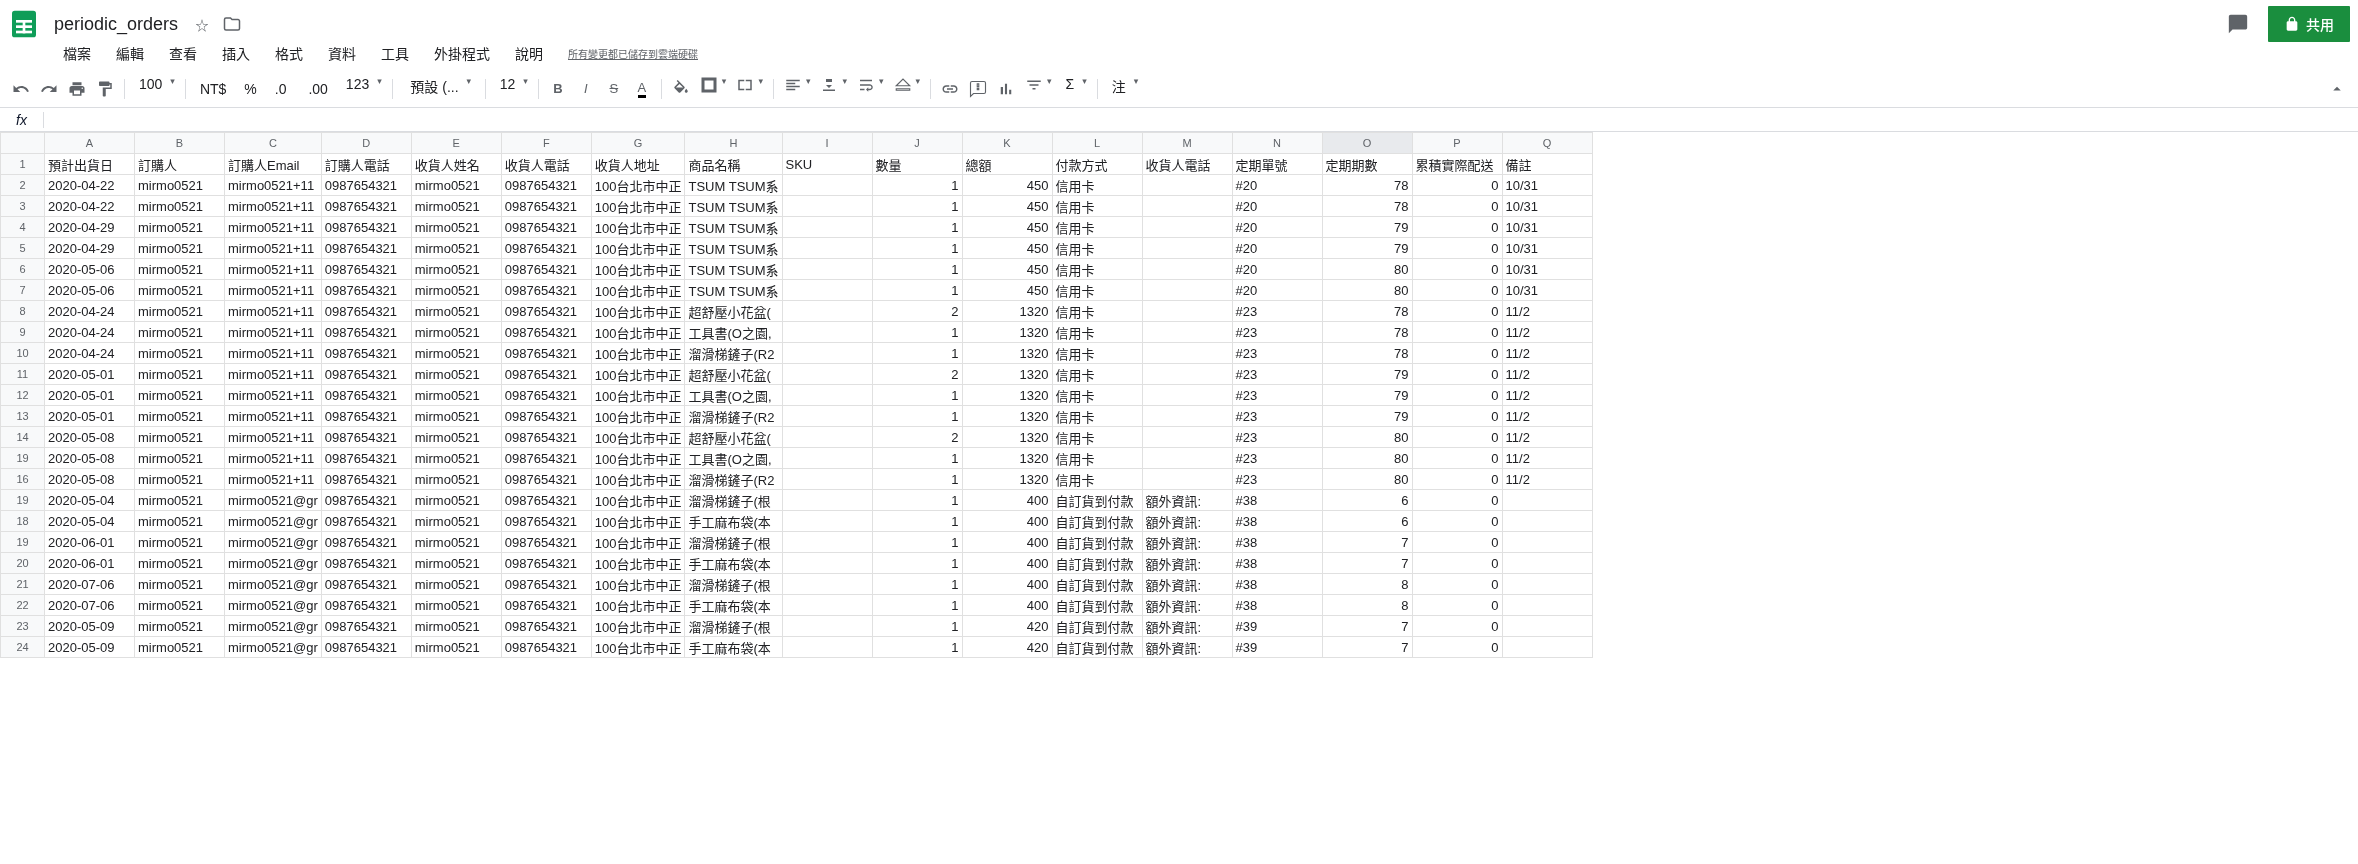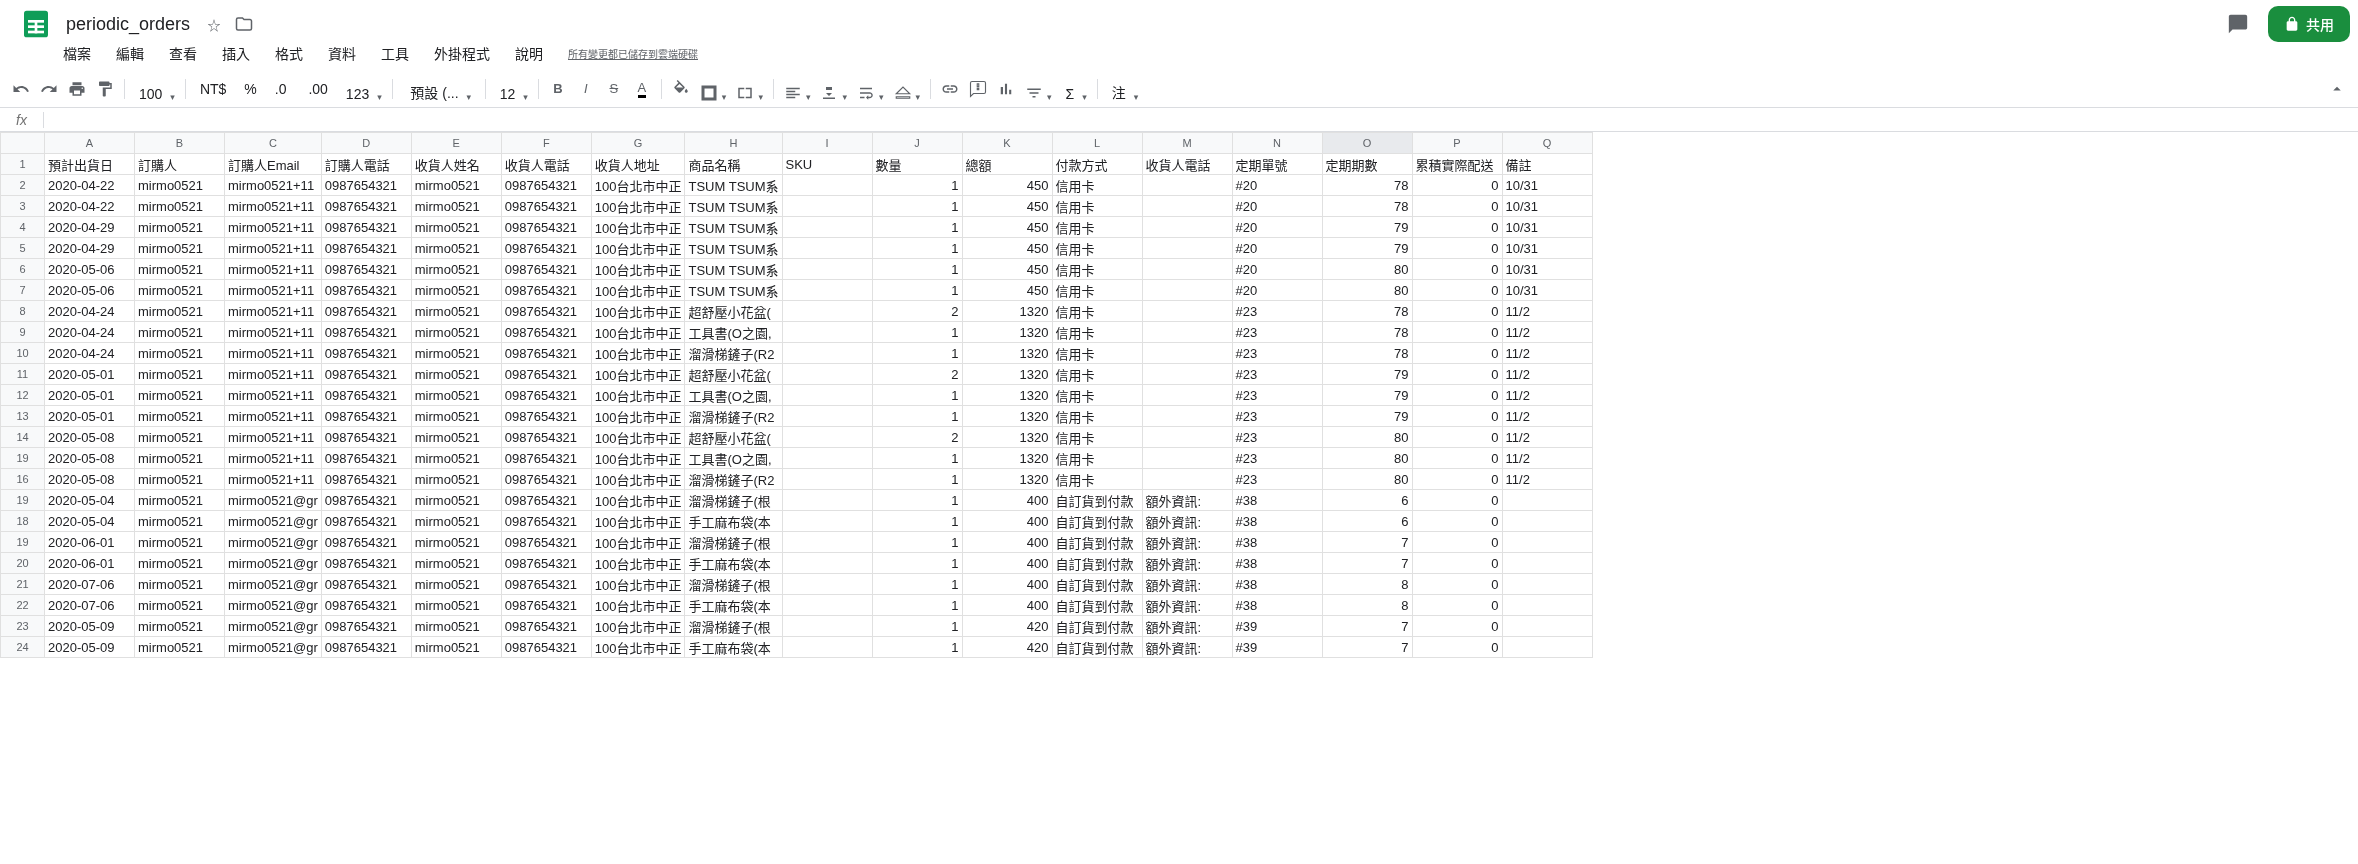--- a/index.html
+++ b/index.html
@@ -1,45 +1,45 @@
 <!DOCTYPE html>
 <html><head>
 <meta charset="utf-8">
 <style>
 * { box-sizing: border-box; margin: 0; padding: 0; font-family: Arial, "Noto Sans CJK TC", sans-serif; }
 body { background: #fff; font-size: 13px; color: #202124; overflow: hidden; }
 
 
-.title-bar { display: flex; align-items: center; padding: 8px 8px 0 16px; height: 40px; }
+.title-bar { display: flex; align-items: center; padding: 8px 8px 0 4px; height: 40px; }
 .logo { width: 40px; height: 40px; display: flex; align-items: center; justify-content: center; }
 .logo svg { width: 32px; height: 32px; }
 .doc-name-area { display: flex; align-items: center; flex: 1; }
 .doc-name { font-size: 18px; color: #202124; padding: 2px 6px; margin-left: 4px; }
 .star-btn, .move-btn { width: 24px; height: 24px; display: flex; align-items: center; justify-content: center; margin-left: 6px; cursor: pointer; color: #5f6368; }
 .title-right { display: flex; align-items: center; gap: 12px; }
 .comments-btn { width: 36px; height: 36px; display: flex; align-items: center; justify-content: center; color: #5f6368; cursor: pointer; border-radius: 50%; }
-.share-btn { background: #1a8e3e; color: #fff; font-weight: 500; padding: 8px 16px; border-radius: 10px; display: flex; align-items: center; gap: 6px; cursor: pointer; font-size: 14px; }
+.share-btn { background: #1a8e3e; color: #fff; font-weight: 500; padding: 8px 16px; border-radius: 1px; display: flex; align-items: center; gap: 6px; cursor: pointer; font-size: 14px; }
 
 
 .menu-bar { display: flex; align-items: center; padding: 2px 8px 6px 55px; height: 30px; gap: 9px; }
 .menu-item { padding: 4px 8px; cursor: pointer; font-size: 14px; color: #202124; border-radius: 3px; }
 .save-status { margin-left: 8px; color: #5f6368; font-size: 10px; text-decoration: underline; cursor: pointer; }
 
 
 .toolbar { display: flex; align-items: center; padding: 4px 8px; border-bottom: 1px solid #dadce0; height: 38px; gap: 2px; }
 .tool-btn { min-width: 26px; height: 26px; display: flex; align-items: center; justify-content: center; cursor: pointer; color: #5f6368; border-radius: 3px; padding: 0 4px; }
 .tool-sep { width: 1px; height: 20px; background: #dadce0; margin: 0 4px; }
 .tool-text { font-size: 14px; color: #202124; padding: 0 4px; }
-.tool-dd { display: flex; align-items: flex-end; gap: 2px; }
+.tool-dd { display: flex; align-items: flex-start; gap: 2px; }
 .tool-dd::after { content: "▾"; font-size: 9px; color: #5f6368; margin-left: 2px; }
 .expand-up { margin-left: auto; }
 
 
 .formula-bar { display: flex; align-items: center; border-bottom: 1px solid #dadce0; height: 24px; }
-.fx-label { width: 44px; text-align: center; font-style: italic; color: #737373; font-size: 14px; border-right: 1px solid #dadce0; }
+.fx-label { width: 44px; text-align: center; font-style: italic; color: #0f172a; font-size: 14px; border-right: 1px solid #dadce0; }
 .fx-input { flex: 1; padding: 0 8px; }
 
 
 .grid-wrap { position: relative; overflow: auto; height: calc(100vh - 132px); }
 .grid { border-collapse: collapse; table-layout: fixed; }
 .grid th, .grid td { border: 1px solid #e0e0e0; padding: 0 3px; height: 21px; font-size: 13px; white-space: nowrap; overflow: hidden; text-align: left; }
 .grid th { background: #f8f9fa; font-weight: normal; color: #5f6368; text-align: center; font-size: 11px; position: sticky; }
 .grid thead th { top: 0; z-index: 2; }
 .grid .row-head { position: sticky; left: 0; z-index: 1; width: 44px; text-align: center; }
 .grid thead .corner { left: 0; z-index: 3; width: 44px; }

